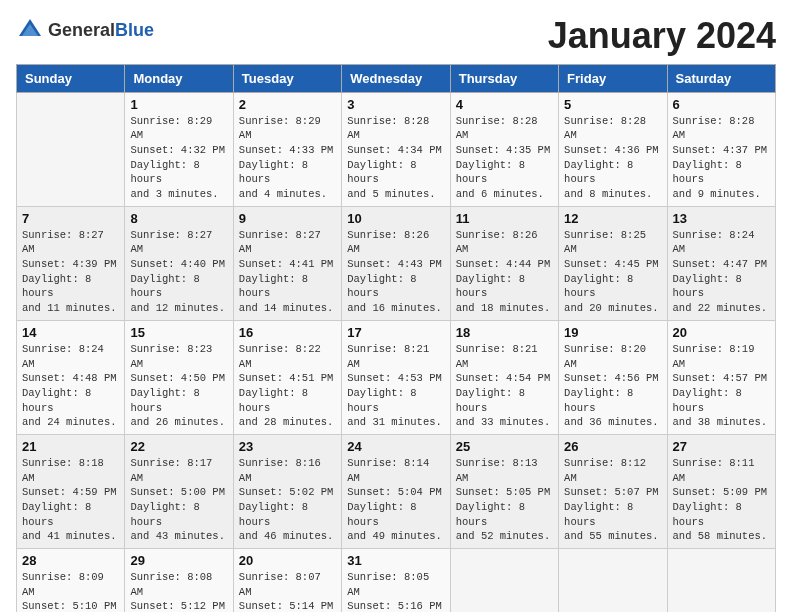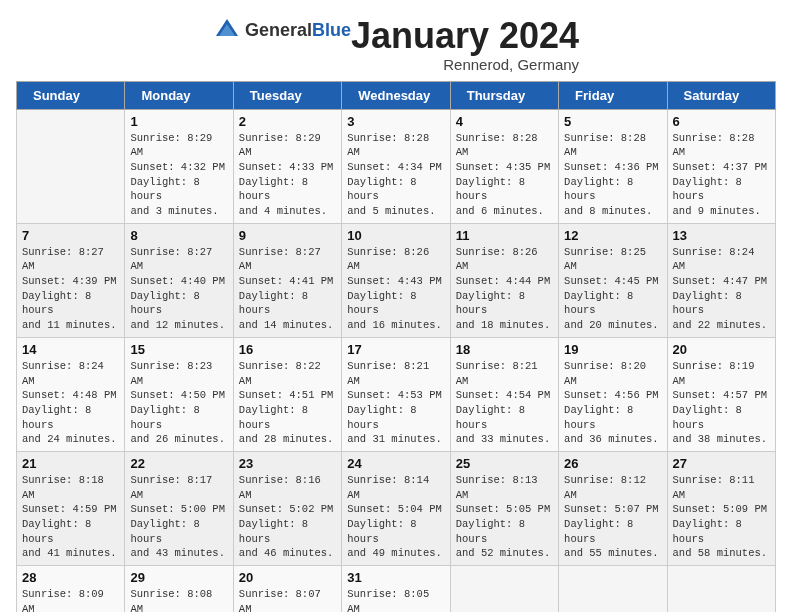--- a/index.html
+++ b/index.html
@@ -5,21 +5,21 @@
     * { box-sizing: border-box; margin: 0; padding: 0; }
     body {
       font-family: Arial, sans-serif;
       background: #fff;
       width: 792px;
       min-height: 612px;
       padding: 16px;
     }
     .header {
       display: flex;
-      justify-content: center;
+      justify-content: space-between;
       align-items: flex-start;
       margin-bottom: 8px;
     }
     .logo {
       display: flex;
       align-items: center;
       gap: 4px;
     }
     .logo-text-general {
       font-size: 18px;
@@ -51,21 +51,21 @@
     .calendar {
       width: 100%;
       border-collapse: collapse;
       table-layout: fixed;
     }
     .calendar th {
       background-color: #2060b0;
       color: #fff;
       font-size: 13px;
       font-weight: bold;
-      padding: 6px 16px;
+      padding: 6px 8px;
       text-align: left;
       border: 1px solid #aaa;
     }
     .calendar td {
       vertical-align: top;
       border: 1px solid #ccc;
       padding: 4px 5px;
       font-size: 10.5px;
       color: #333;
       height: 88px;
@@ -102,21 +102,20 @@
     <svg class="logo-icon" viewBox="0 0 28 28">
       <polygon points="14,3 25,20 3,20" fill="#2060b0"></polygon>
       <polygon points="14,8 22,20 6,20" fill="#5090d0"></polygon>
     </svg>
     <div>
       <span class="logo-text-general">General</span><span class="logo-text-blue">Blue</span>
     </div>
   </div>
   <div class="title-area">
     <div class="month-title">January 2024</div>
-    <div class="location">Rennerod, Germany</div>
   </div>
 </div>
 
 <table class="calendar">
   <thead>
     <tr>
     <th>Sunday</th>
         <th>Monday</th>
         <th>Tuesday</th>
         <th>Wednesday</th>

